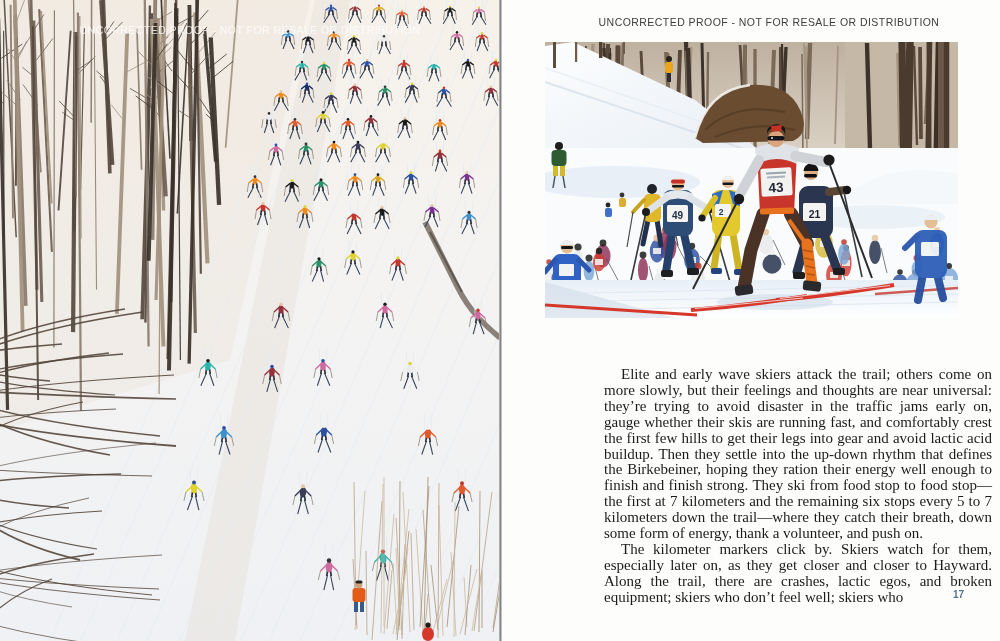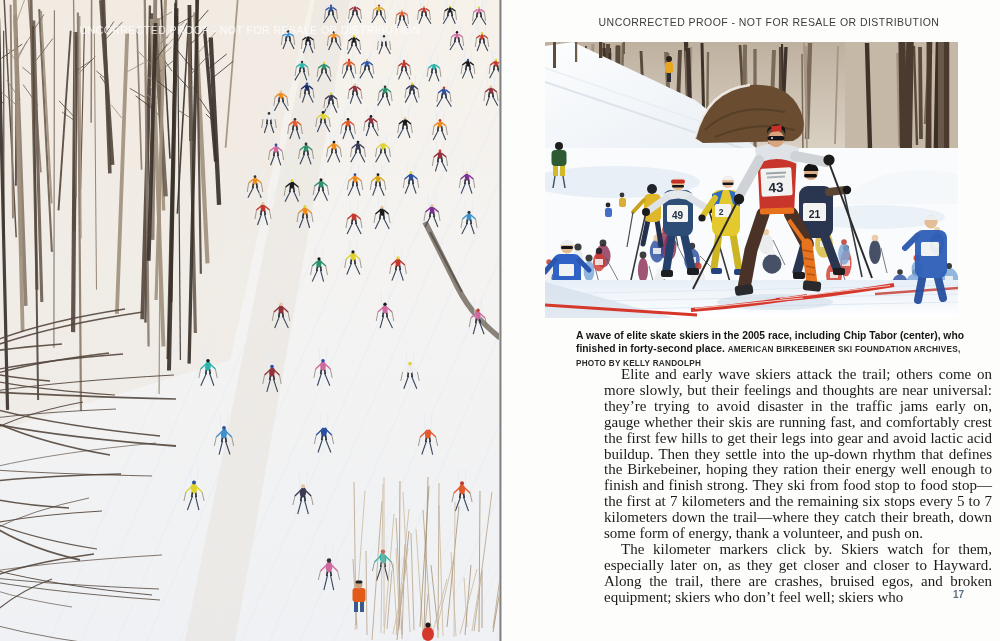--- a/index.html
+++ b/index.html
@@ -1090,26 +1090,22 @@
           <text x="231" y="150" font-family="Liberation Sans, sans-serif" font-size="13.5" font-weight="bold" fill="#1e2636" text-anchor="middle" transform="rotate(-3 231 145)">43</text>
           <circle cx="231" cy="97" r="8.2" fill="#d9a47e"></circle>
           <path d="M221.5,96 A9.5,9.5 0 0 1 240.5,94 L240,86 Q231,78 222.5,87 Z" fill="#171717"></path>
           <path d="M226,84 L237,83 L236,89 L227,90 Z" fill="#c33127"></path>
           <rect x="222.5" y="94" width="17" height="4.4" rx="2.2" fill="#15151a"></rect>
           <circle cx="227" cy="96" r="1" fill="#e8e8e8"></circle>
         </g>
       </svg>
     </div>
 
-    <div class="caption photo-caption">
-      <span>A wave of elite skate skiers in the 2005 race, including Chip Tabor (center), who finished in forty-second place.</span>
-      <span class="credit">AMERICAN BIRKEBEINER SKI FOUNDATION ARCHIVES, PHOTO BY KELLY RANDOLPH</span>
-    </div>
 
     <div class="body-text" id="body-text">
         <p>Elite and early wave skiers attack the trail; others come on more slowly, but their feelings and thoughts are near universal: they’re trying to avoid disaster in the traffic jams early on, gauge whether their skis are running fast, and comfortably crest the first few hills to get their legs into gear and avoid lactic acid buildup. Then they settle into the up-down rhythm that defines the Birkebeiner, hoping they ration their energy well enough to finish and finish strong. They ski from food stop to food stop—the first at 7 kilometers and the remaining six stops every 5 to 7 kilometers down the trail—where they catch their breath, down some form of energy, thank a volunteer, and push on.</p>
-        <p>The kilometer markers click by. Skiers watch for them, especially later on, as they get closer and closer to Hayward. Along the trail, there are crashes, bruised egos, and broken equipment; skiers who don’t feel well; skiers who</p>
+        <p>The kilometer markers click by. Skiers watch for them, especially later on, as they get closer and closer to Hayward. Along the trail, there are crashes, lactic egos, and broken equipment; skiers who don’t feel well; skiers who</p>
       </div>
 
 
     <div class="page-num" id="page-num" style="color: rgb(93, 113, 133);">17</div>
   </div>
 </div>
 
 </body></html>

